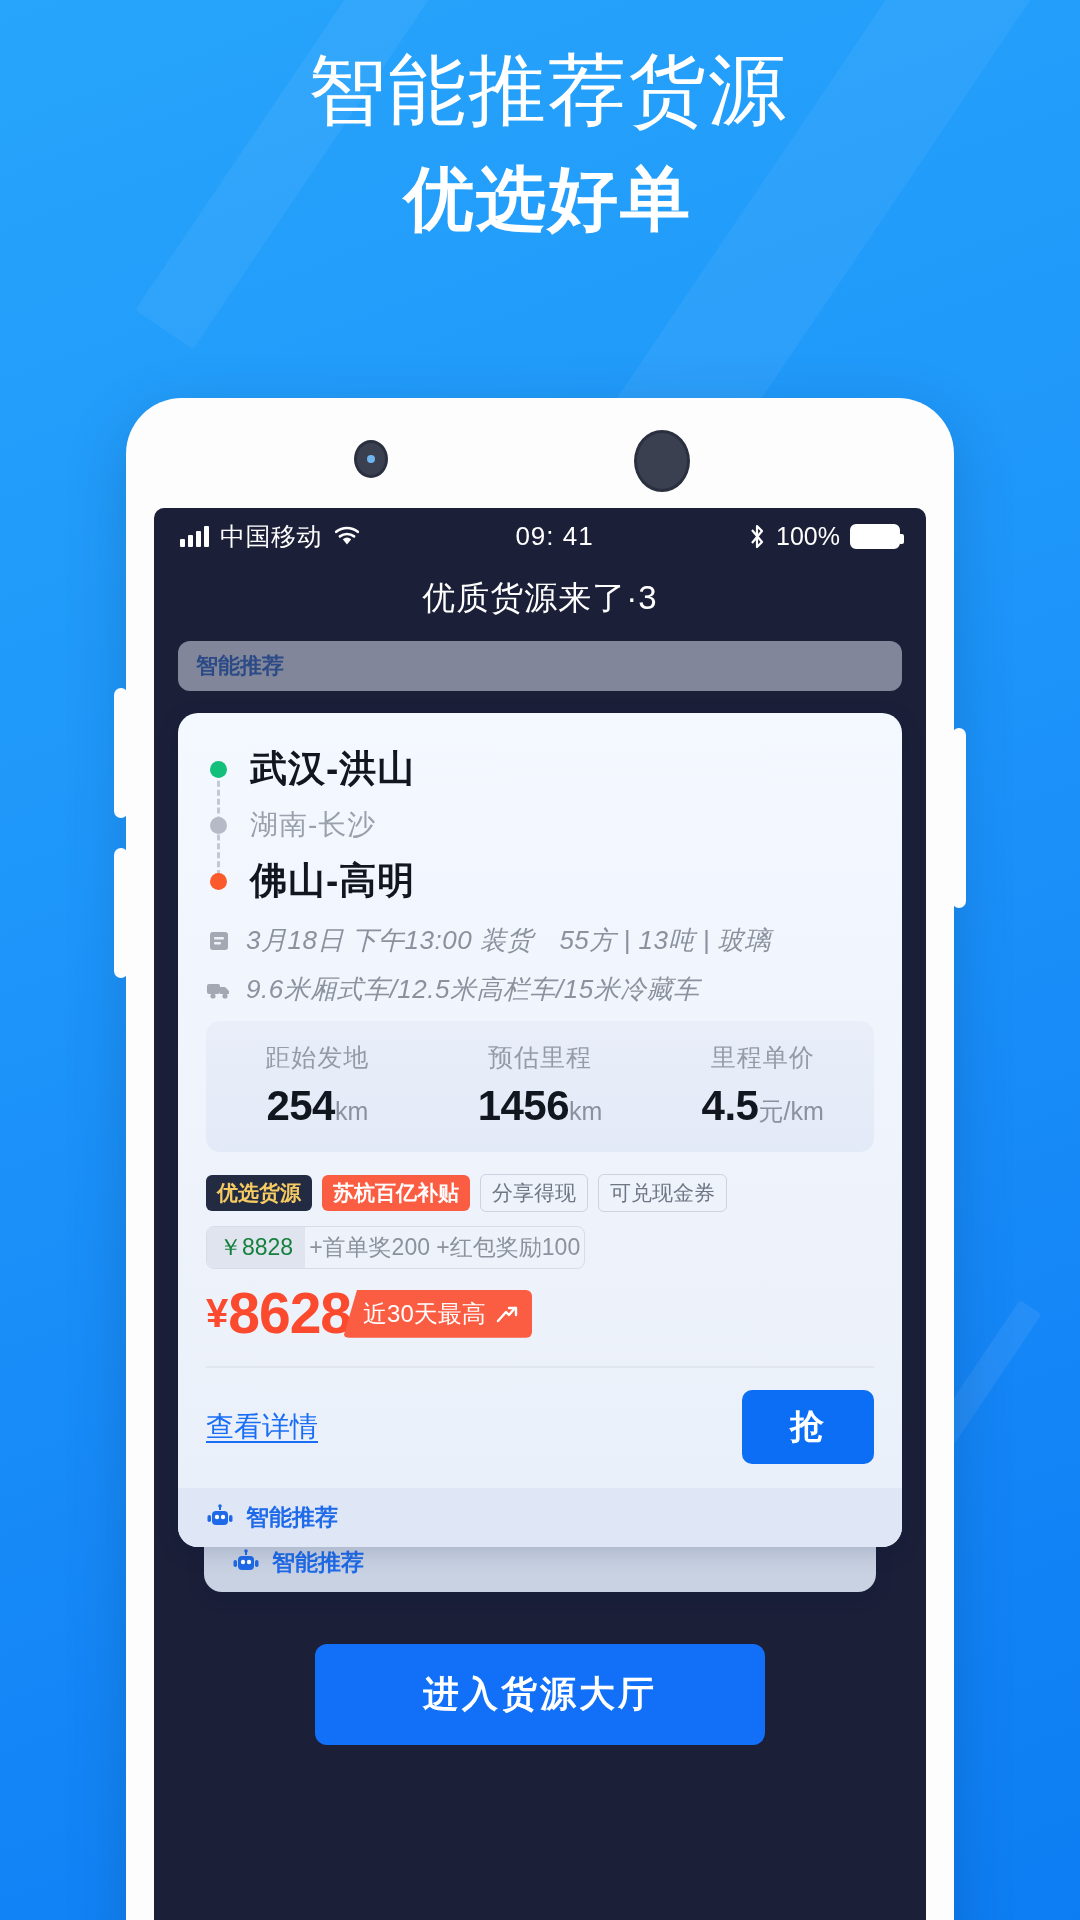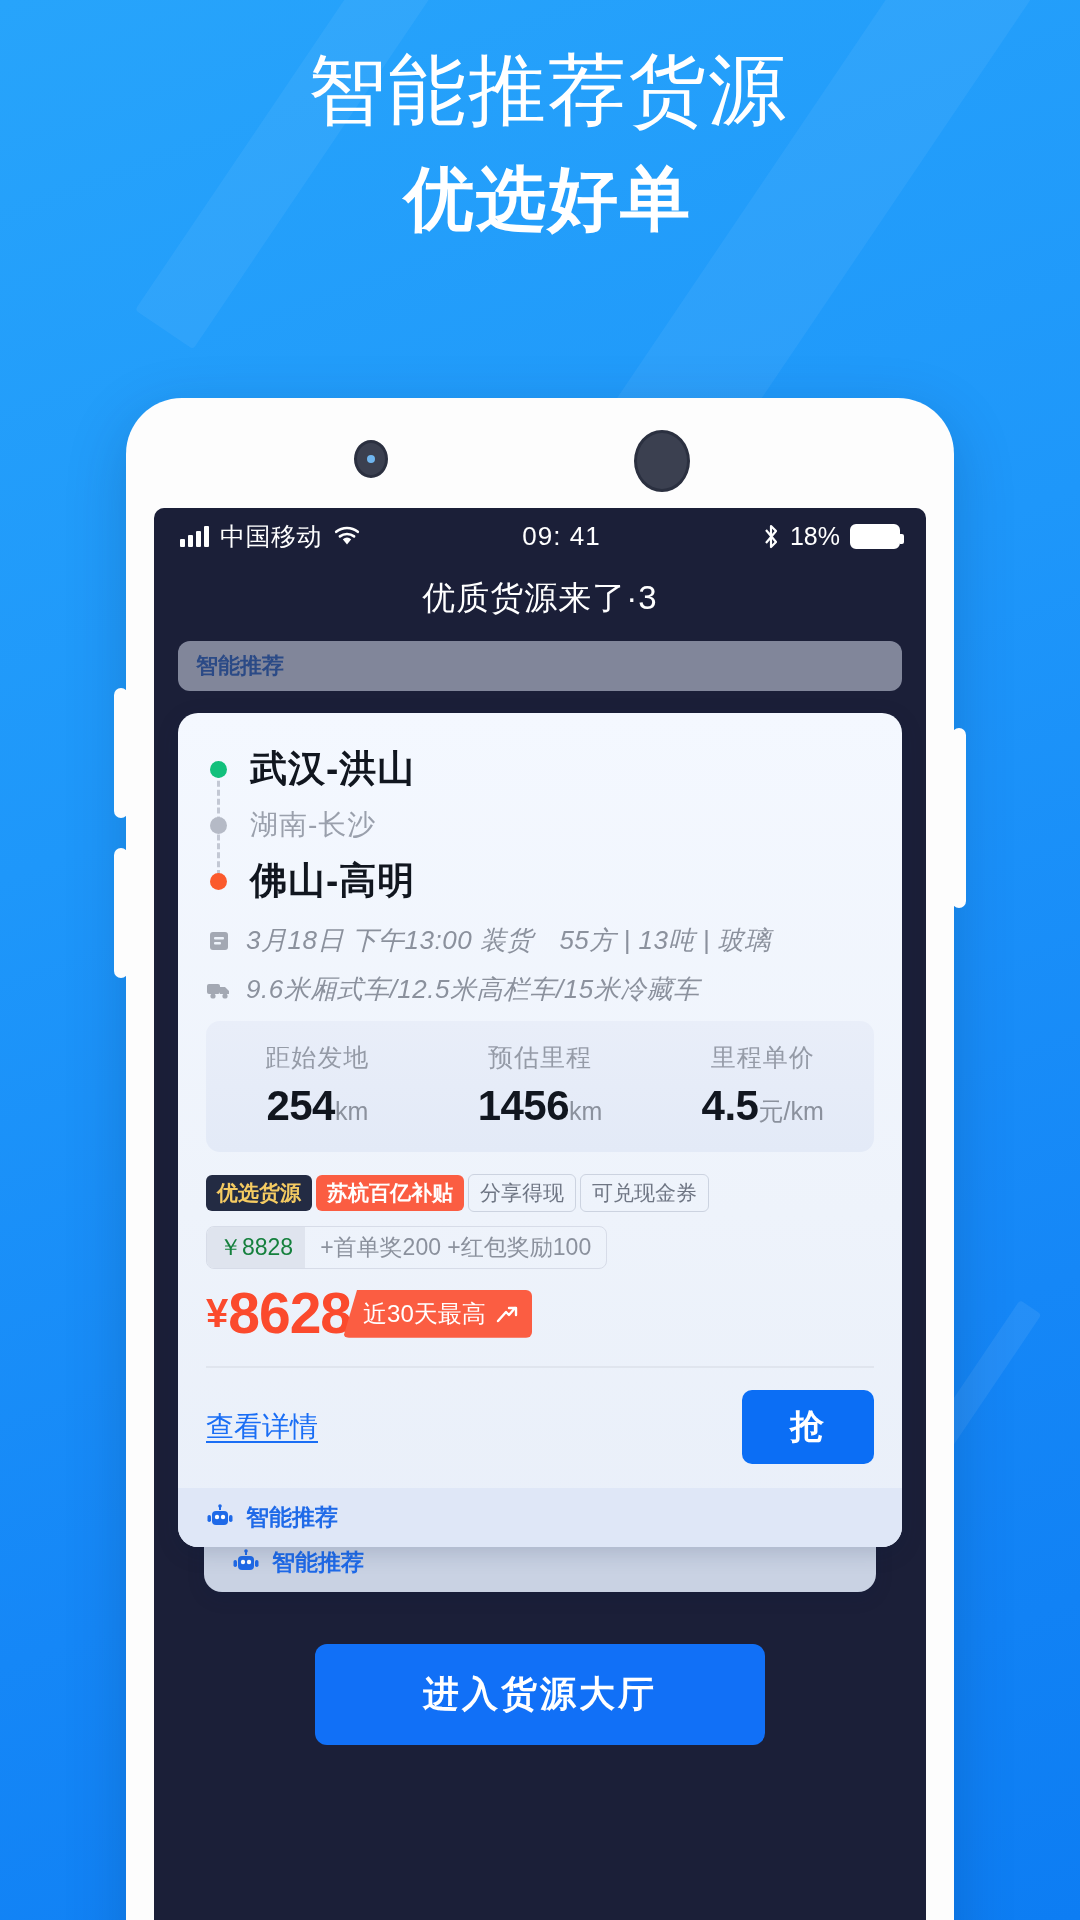--- a/index.html
+++ b/index.html
@@ -100,34 +100,34 @@
     background:linear-gradient(180deg,#e9eef9 0%,#e3eaf7 100%);
     display:flex;padding:20px 0 22px;
   }
   .stat{flex:1;text-align:center;}
   .stat .lbl{font-size:25px;color:#959ba7;letter-spacing:1px;}
   .stat .val{margin-top:8px;color:#11161f;}
   .stat .num{font-size:42px;font-weight:bold;letter-spacing:-.5px;}
   .stat .unit{font-size:25px;color:#8b919d;font-weight:normal;}
 
   
-  .tags{display:flex;align-items:center;gap:4px;margin-top:22px;flex-wrap:nowrap;}
+  .tags{display:flex;align-items:center;gap:10px;margin-top:22px;flex-wrap:nowrap;}
   .tag{font-size:21px;padding:5px 11px;border-radius:6px;white-space:nowrap;line-height:1.25;}
   .tag.gold{background:#232b43;color:#f5cb62;font-weight:bold;}
   .tag.red{background:#fb5d42;color:#fff;font-weight:bold;}
   .tag.line{border:1.5px solid #ccd3e0;color:#6f7684;background:transparent;}
 
   
   .bonus{
     display:inline-flex;align-items:center;margin-top:14px;
     border:1.5px solid #d7dce8;border-radius:8px;overflow:hidden;
     font-size:23px;color:#8b919d;
   }
   .bonus .amt{background:#dfe4ee;padding:5px 12px;color:#15803d;}
-  .bonus .ext{padding:5px 15px;}
+  .bonus .ext{padding:5px 4px;}
 
   
   .price{display:flex;align-items:center;margin-top:16px;}
   .price .yen{font-size:40px;color:#fb4a2d;font-weight:bold;}
   .price .big{font-size:57px;color:#fb4a2d;font-weight:bold;letter-spacing:-1px;line-height:1;}
   .badge{
     position:relative;margin-left:-8px;background:#fb5d42;color:#fff;
     font-size:24px;padding:8px 14px 8px 20px;border-radius:6px;
     clip-path:polygon(14px 0,100% 0,100% 100%,0 100%);
   }
@@ -202,21 +202,21 @@
             <path d="M14 19.5 l4.2-5.2a6.6 6.6 0 0 0-8.4 0z" fill="#fff"></path>
             <path d="M3.2 6.8a17 17 0 0 1 21.6 0" stroke="#fff" stroke-width="2.6" fill="none" stroke-linecap="round"></path>
             <path d="M6.9 11.4a11.6 11.6 0 0 1 14.2 0" stroke="#fff" stroke-width="2.6" fill="none" stroke-linecap="round"></path>
           </svg>
         </div>
         <div class="sb-center">09: 41</div>
         <div class="sb-right">
           <svg width="18" height="27" viewBox="0 0 18 27">
             <path d="M4 7 L14 19 L9 24 V3 L14 8 L4 20" stroke="#fff" stroke-width="2.2" fill="none" stroke-linejoin="round"></path>
           </svg>
-          <span>18%</span>
+          <span>100%</span>
           <span class="battery"></span>
         </div>
       </div>
 
       <div class="navtitle">优质货源来了·3</div>
 
       <div class="chipbar">
         <span>智能推荐</span>
       </div>
 

